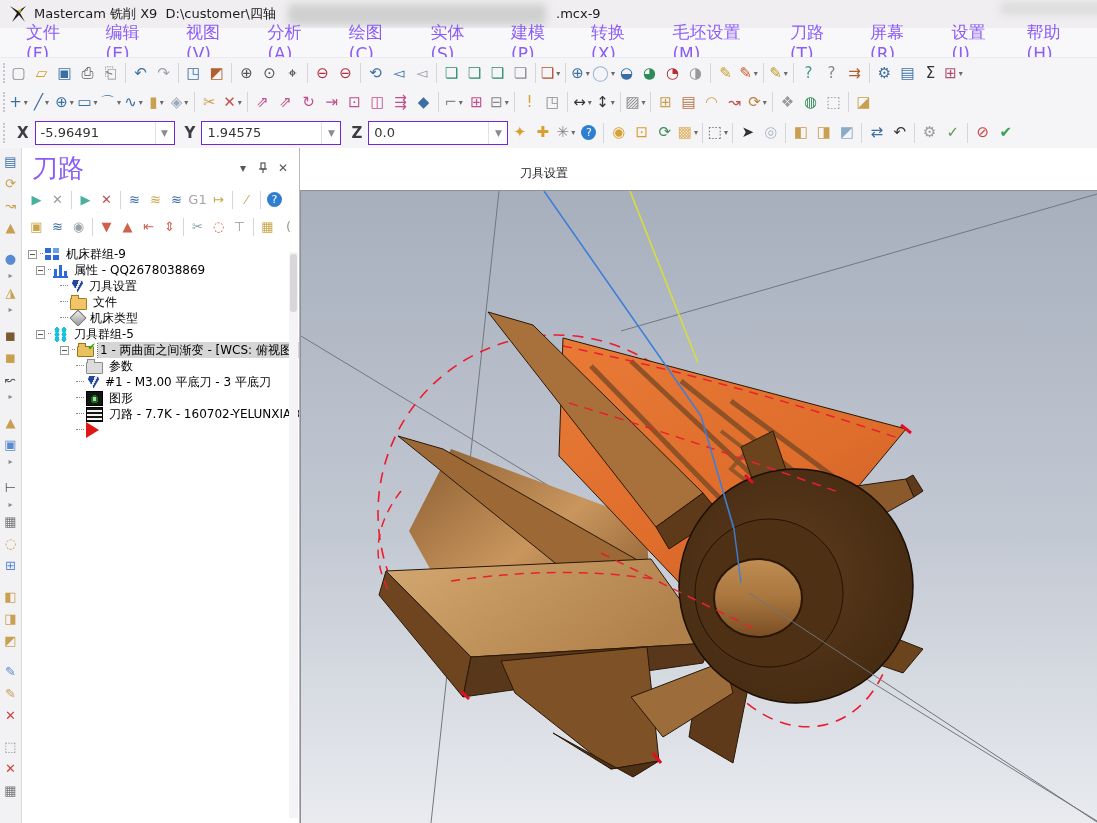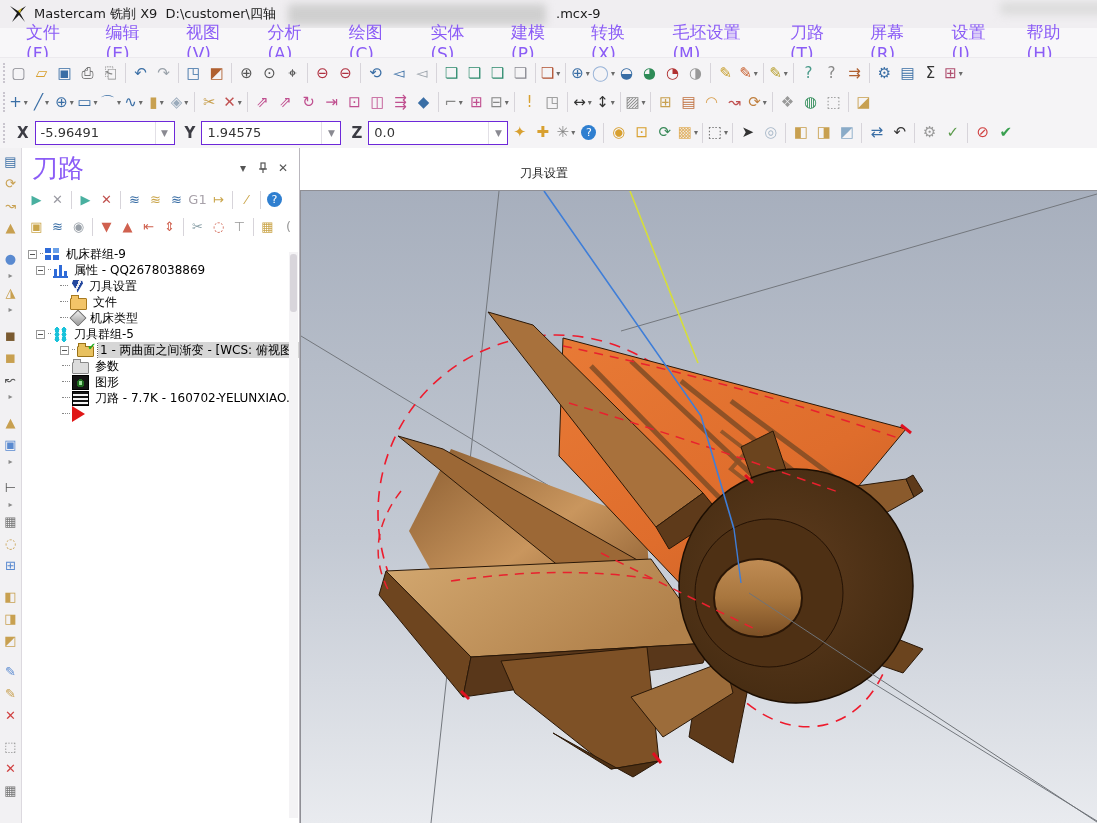--- a/index.html
+++ b/index.html
@@ -53,21 +53,21 @@
   .pti{height:24px;min-width:21px;display:inline-flex;align-items:center;justify-content:center;font-size:13px;cursor:default;}
   .pti[data-kind="s"],.pti[data-kind="s"]:hover{min-width:7px;width:7px;background:none;}
   .pti[data-kind="s"]::before{content:"";width:1px;height:18px;background:#d7d4da;}
 
   
   #tree{margin-top:6px;font-size:12px;color:#000;position:relative;}
   .trow{display:flex;align-items:center;height:16px;white-space:nowrap;overflow:hidden;cursor:default;}
   .trow[data-ind="0"]{padding-left:6px;}
   .trow[data-ind="1"]{padding-left:14px;}
   .trow[data-ind="2"]{padding-left:38px;}
-  .trow[data-ind="3"]{padding-left:40px;}
+  .trow[data-ind="3"]{padding-left:54px;}
   .texp{display:none;width:9px;height:9px;box-sizing:border-box;border:1px solid #999;background:linear-gradient(#555,#555) center/5px 1px no-repeat,#fff;margin-right:3px;flex:none;}
   .texp[data-exp="1"]{display:inline-block;}
   .tdots{width:8px;height:1px;border-top:1px dotted #888;margin-right:2px;flex:none;}
   .texp[data-exp="1"] + .tdots{width:3px;}
   .tlabel{padding:0 2px;}
   .trow[data-sel="true"] .tlabel{background:#d6d6d6;outline:1px dotted #6a6a6a;}
 
   [data-icon]{width:15px;height:13px;display:inline-block;margin-right:4px;position:relative;flex:none;}
   [data-icon="machine-group"]{background:
     linear-gradient(#2f6bd8,#2f6bd8) 0 0/6px 5px,
@@ -1007,20 +1007,26 @@
           <span class="tlabel">1 - 两曲面之间渐变 - [WCS: 俯视图]</span>
         </div>
 
         <div class="trow" data-ind="3">
 
           <span class="tdots"></span>
           <span data-icon="parameters"></span>
           <span class="tlabel">参数</span>
         </div>
 
+        <div class="trow" data-ind="3">
+
+          <span class="tdots"></span>
+          <span data-icon="tool-shield"></span>
+          <span class="tlabel">#1 - M3.00 平底刀 - 3 平底刀</span>
+        </div>
 
         <div class="trow" data-ind="3">
 
           <span class="tdots"></span>
           <span data-icon="geometry"></span>
           <span class="tlabel">图形</span>
         </div>
 
         <div class="trow" data-ind="3">
 

